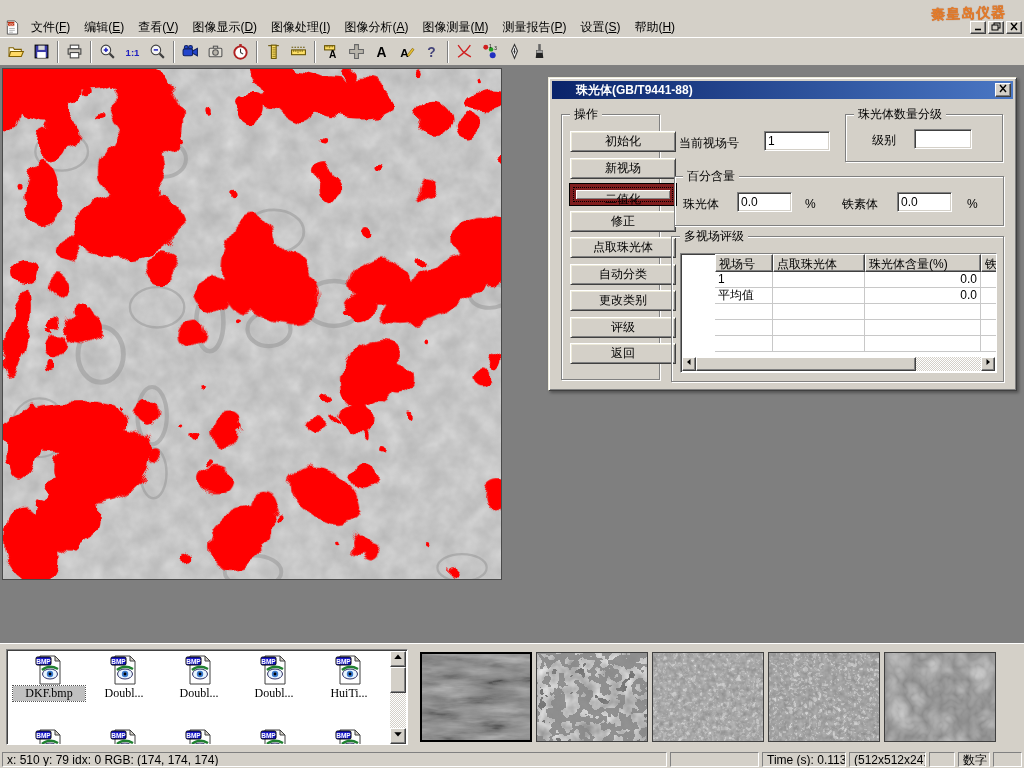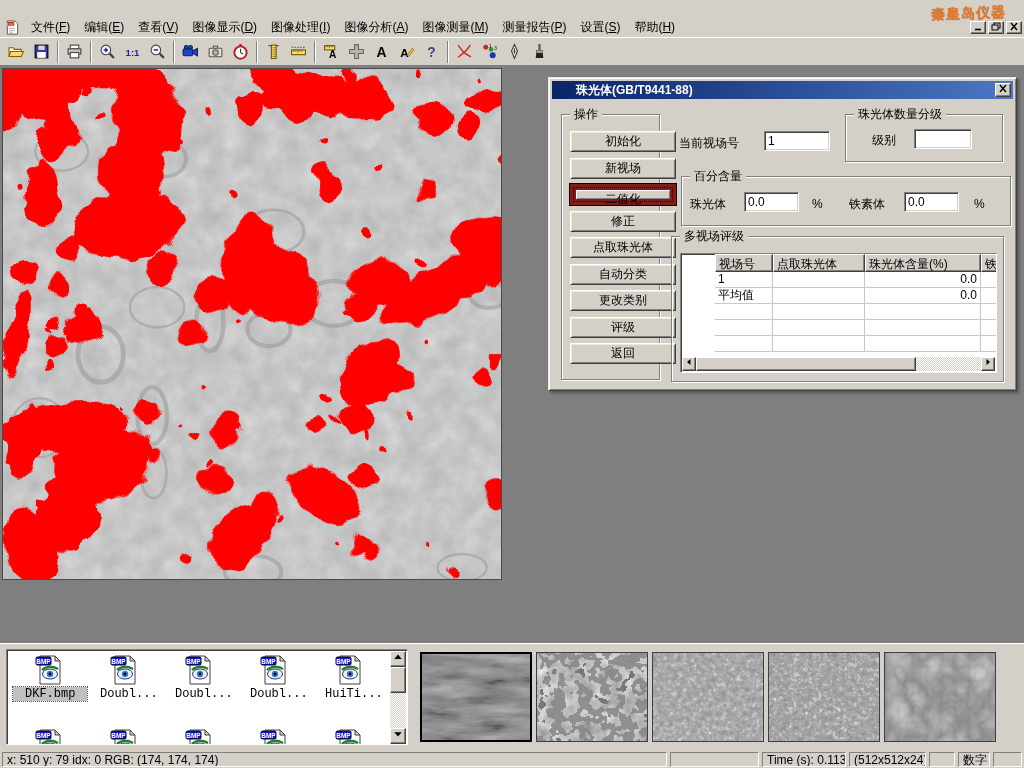--- a/index.html
+++ b/index.html
@@ -76,21 +76,21 @@
   #mv-thumb { width:220px; height:14px; flex:none; background:#d4d0c8; border:1px solid;
               border-color:#fff #404040 #404040 #fff; box-shadow:inset -1px -1px 0 #808080; }
   #mv-track { flex:1; background:repeating-conic-gradient(#fff 0 25%, #d4d0c8 0 50%) 0 0/2px 2px; }
 
   
   #bottompanel { position:absolute; left:0; top:643px; width:1024px; height:107px; background:#d4d0c8; border-top:1px solid #fff; }
   #filelist { position:absolute; left:6px; top:5px; width:402px; height:96px; background:#fff;
               border:1px solid; border-color:#808080 #fff #fff #808080; box-shadow:inset 1px 1px 0 #404040; overflow:hidden; }
   .fitem { position:absolute; width:72px; text-align:center; }
   .fitem .ficon { width:30px; height:32px; margin:0 auto; }
-  .fitem .flabel { font-family:Liberation Mono, monospace; font-size:12px; white-space:nowrap; display:inline-block; padding:0 12px; }
+  .fitem .flabel { font-family:Liberation Serif, serif; font-size:12px; white-space:nowrap; display:inline-block; padding:0 12px; }
   .fitem .flabel.sel { background:#c0c0c0; outline:1px dotted #555; }
   #fl-scroll { position:absolute; right:1px; top:1px; width:16px; height:93px; background:repeating-conic-gradient(#fff 0 25%, #d4d0c8 0 50%) 0 0/2px 2px; }
   #fl-scroll .sb-btn { width:16px; height:16px; }
   #fl-thumb { position:absolute; left:0; top:16px; width:16px; height:26px; background:#d4d0c8;
               border:1px solid; border-color:#fff #404040 #404040 #fff; box-shadow:inset -1px -1px 0 #808080; }
   .thumb { position:absolute; top:8px; width:112px; height:90px; border:1px solid #404040; background:#999; }
   .thumb svg { display:block; width:100%; height:100%; }
   .thumb.sel { border:2px solid #000; }
 
   
@@ -478,21 +478,21 @@
 
       <span class="dlg-label" style="left:130px; top:57px;">当前视场号</span>
       <input class="dlg-input" style="left: 215px; top: 53px; width: 66px;" readonly="" value="1">
 
       <div class="groupbox" style="left:296px; top:36px; width:158px; height:48px;">
         <span class="grouplabel">珠光体数量分级</span>
         <span class="dlg-label" style="left:26px; top:17px;">级别</span>
         <input class="dlg-input" style="left: 68px; top: 14px; width: 58px;" readonly="" value="">
       </div>
 
-      <div class="groupbox" style="left:132px; top:98px; width:330px; height:50px;text-decoration:underline;">
+      <div class="groupbox" style="left:125px; top:98px; width:330px; height:50px;text-decoration:underline;">
         <span class="grouplabel">百分含量</span>
         <span class="dlg-label" style="left:8px; top:19px;">珠光体</span>
         <input class="dlg-input" style="left: 62px; top: 15px; width: 55px;" readonly="" value="0.0">
         <span class="dlg-label" style="left:130px; top:20px;">%</span>
         <span class="dlg-label" style="left:167px; top:19px;">铁素体</span>
         <input class="dlg-input" style="left: 222px; top: 15px; width: 55px;" readonly="" value="0.0">
         <span class="dlg-label" style="left:292px; top:20px;">%</span>
       </div>
 
       <div class="groupbox" style="left:122px; top:158px; width:333px; height:146px;">

